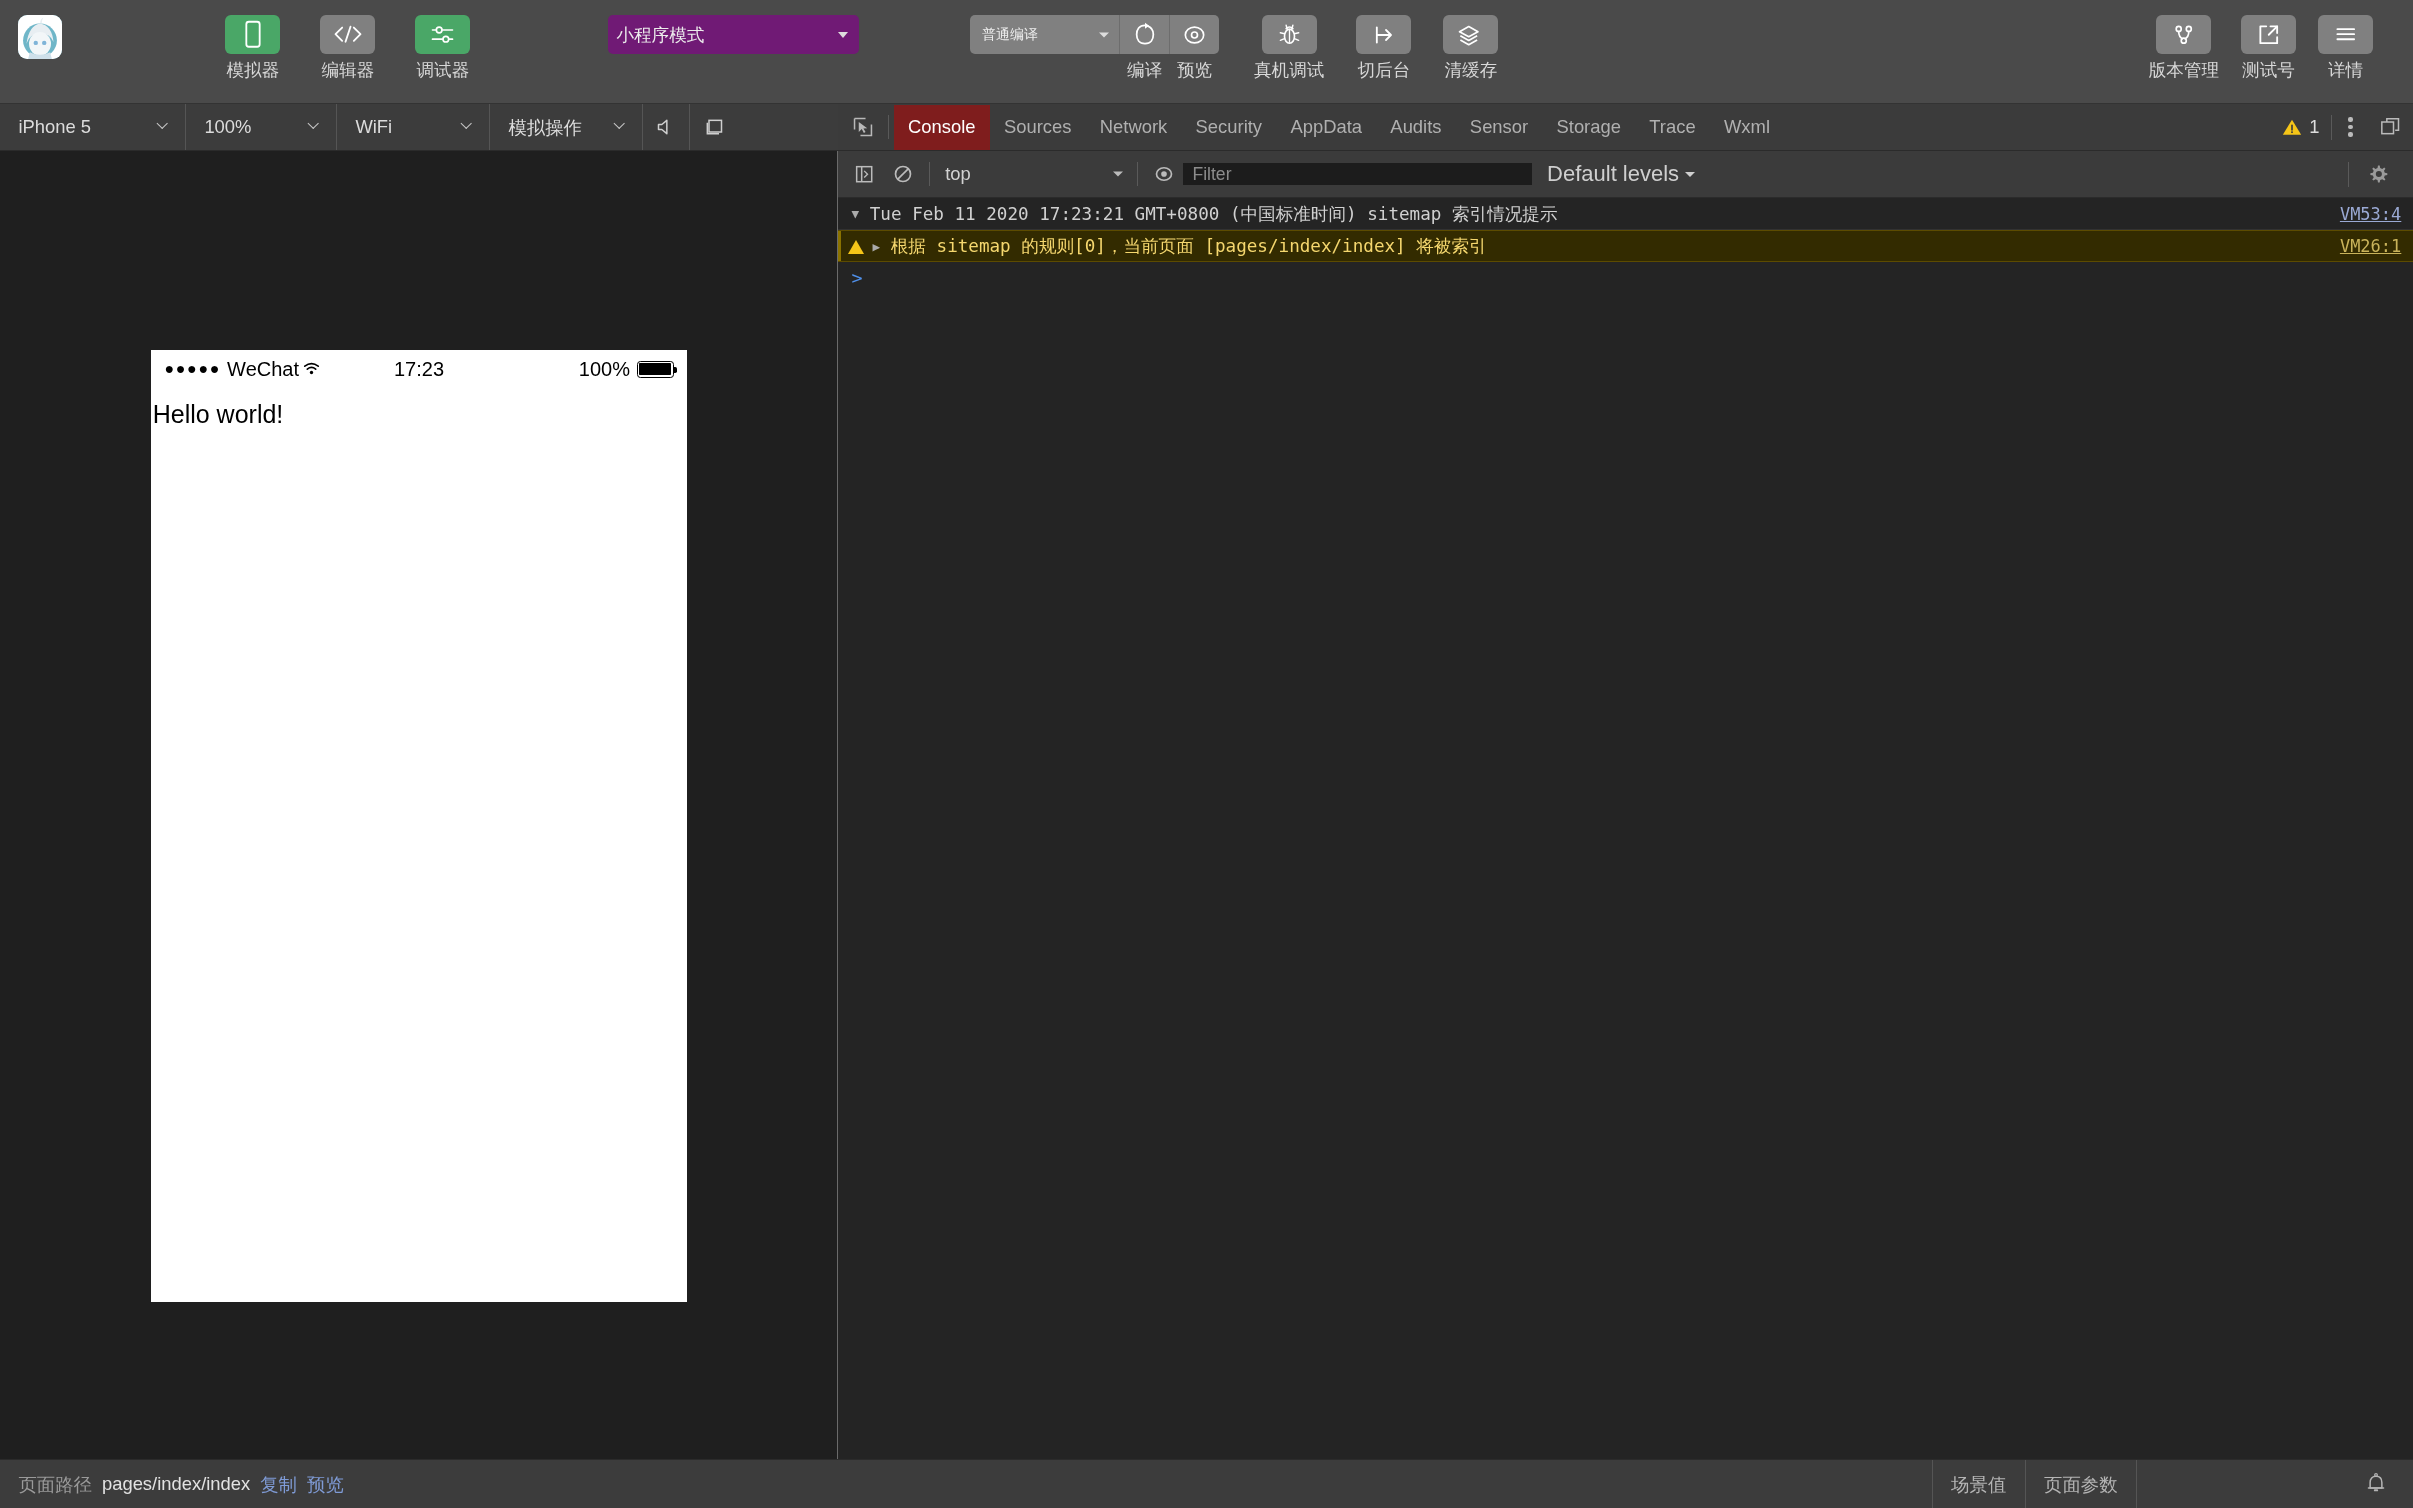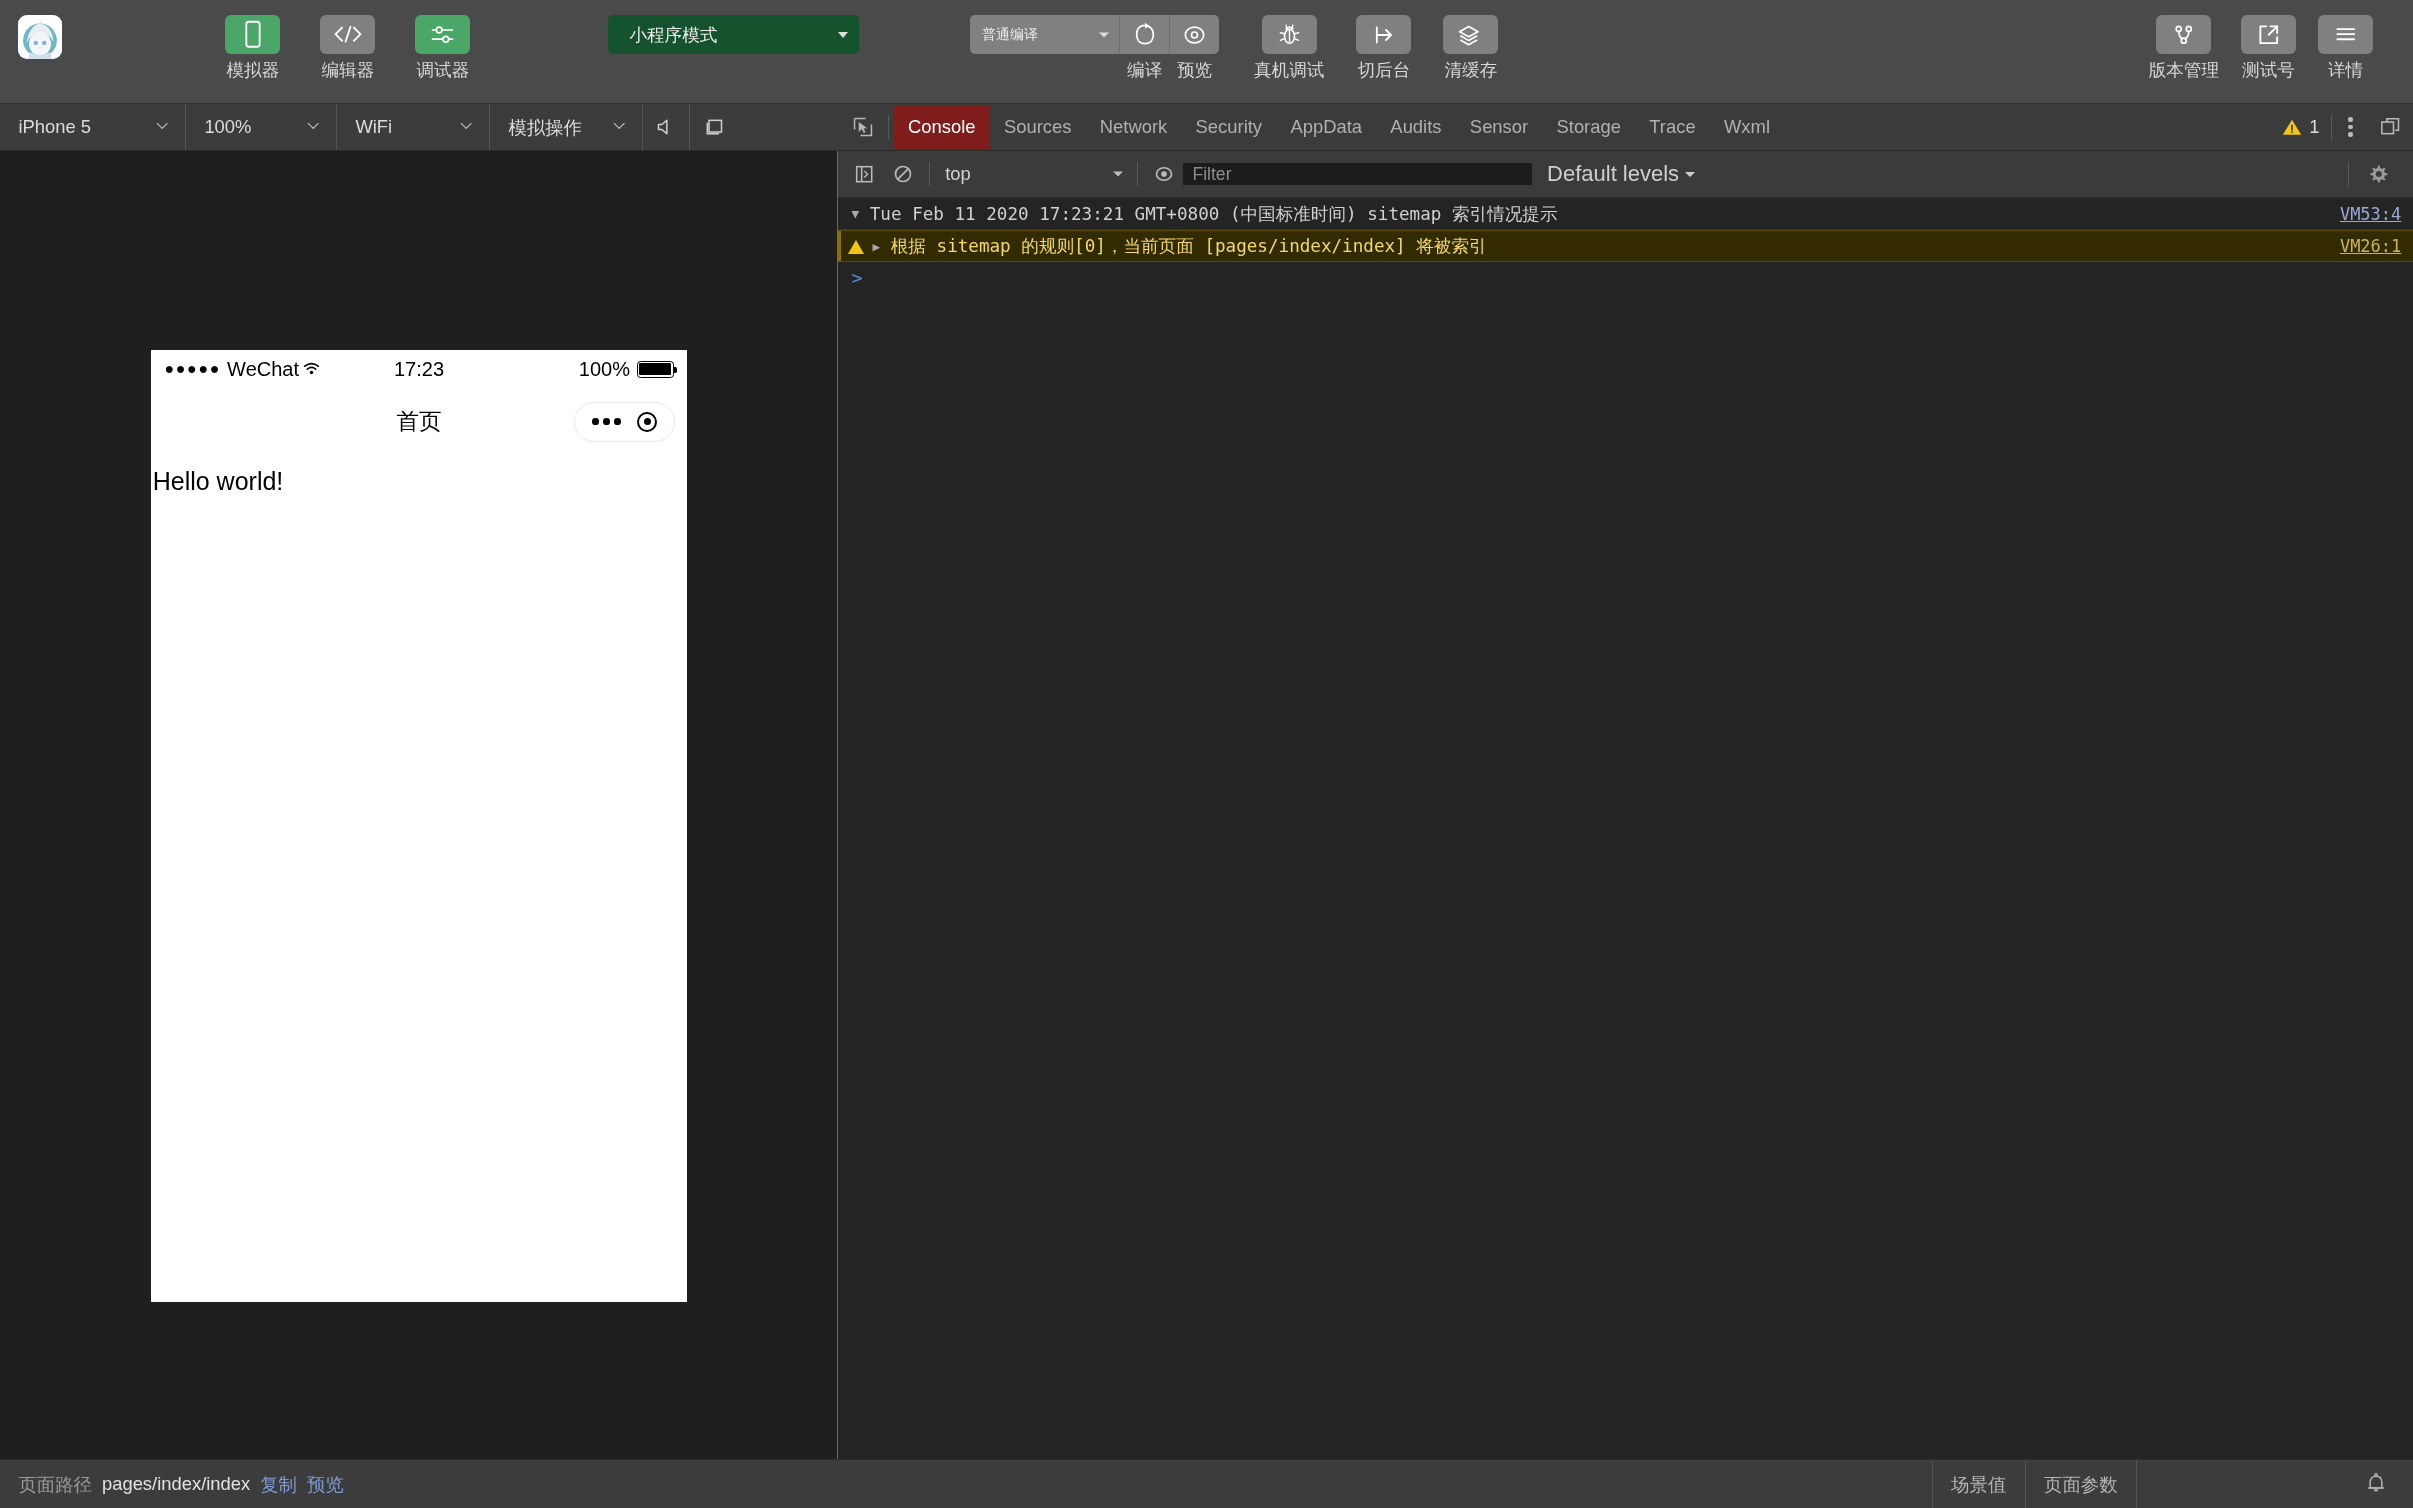--- a/index.html
+++ b/index.html
@@ -50,24 +50,24 @@
     margin-top: 5px;
     font-size: 17.6px;
     color: #d8d8d8;
     line-height: 22px;
     white-space: nowrap;
   }
 
   .mode-select {
     margin: 15px 0 0 0;
     width: 251px; height: 39px;
-    background: #14532d;
+    background: #701a75;
     border-radius: 5px;
     display: flex; align-items: center;
-    padding: 0 21px;
+    padding: 0 8px;
     color: #ececec;
     font-size: 17.6px;
     position: relative;
   }
   .mode-select .caret {
     position: absolute; right: 11.7px; top: 50%; transform: translateY(-50%);
     width: 0; height: 0;
     border-left: 5.9px solid transparent;
     border-right: 5.9px solid transparent;
     border-top: 6.7px solid #ddd;
@@ -624,33 +624,20 @@
           </div>
           <div class="ps-center">17:23</div>
           <div class="ps-right">
             <span>100%</span>
             <span class="batt">
                 <i></i>
               </span>
           </div>
         </div>
 
-        <div class="phone-nav">
-          <div class="nav-title">首页</div>
-          <div class="capsule">
-            <span class="tri-dots">
-                <i></i>
-                <i></i>
-                <i></i>
-              </span>
-            <span class="target">
-                <i></i>
-              </span>
-          </div>
-        </div>
 
         <div class="phone-body">
           <div class="hello">Hello world!</div>
         </div>
       </div>
     </div>
 
     <div class="console-pane">
 
       <div class="console-toolbar">

